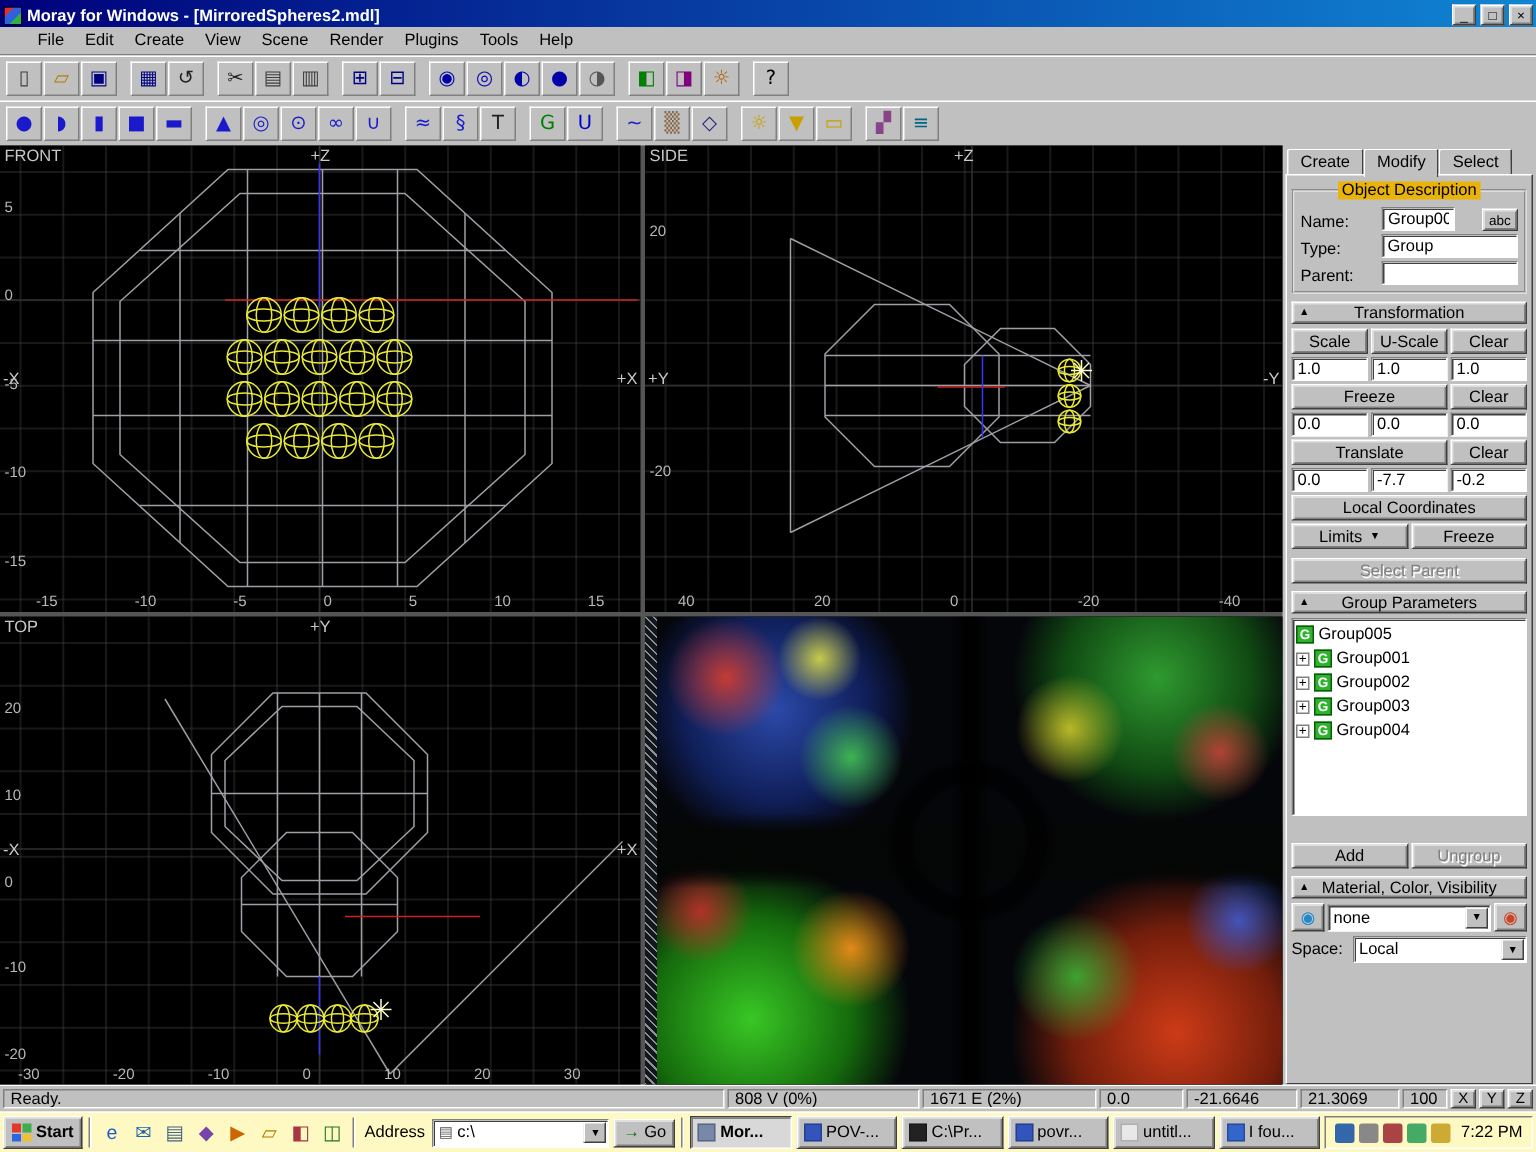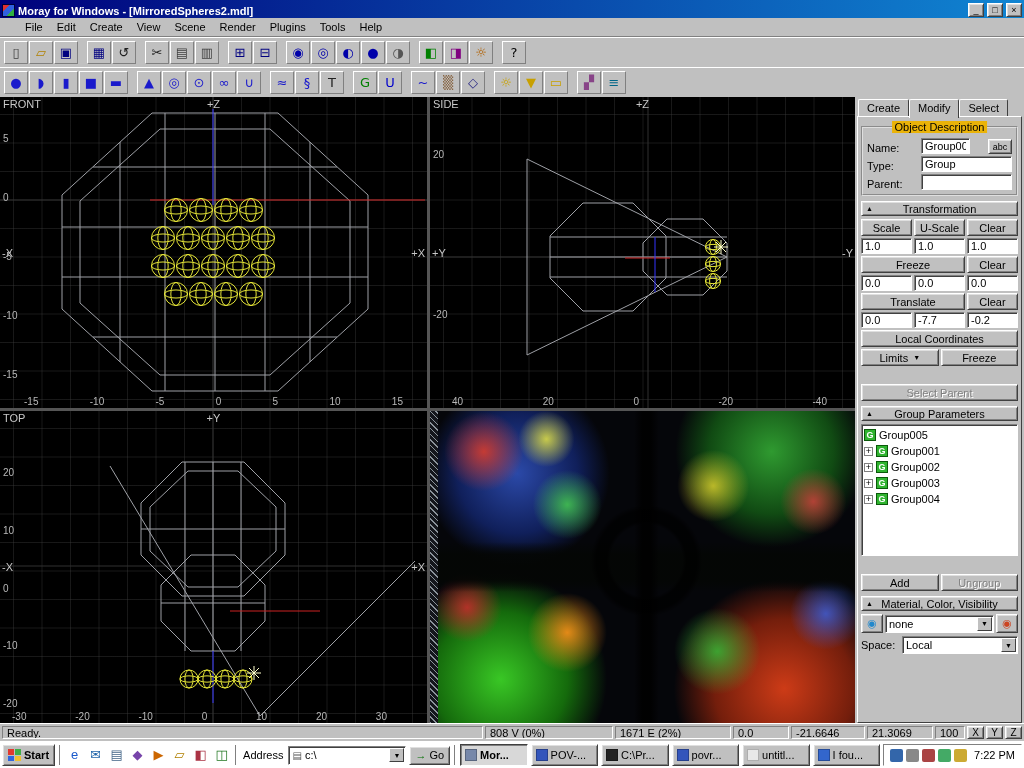--- a/index.html
+++ b/index.html
@@ -92,21 +92,21 @@
     background:#c0c0c0;border:1px solid;border-color:#fff #404040 #404040 #fff;
     box-shadow:inset 1px 1px 0 #dfdfdf, inset -1px -1px 0 #808080}
   .sec-bar .tri{position:absolute;left:4px;font-size:7px}
   .tgrid{display:grid;grid-template-columns:1fr 1fr 1fr;gap:2px;margin-top:3px}
   .pbtn{height:17px}
   .span2{grid-column:span 2}.span3{grid-column:span 3}
   .nfield{width:100%}
   .row2{display:flex;gap:2px;margin-top:2px}
   .row2 .pbtn{flex:1;display:flex;align-items:center;justify-content:center;gap:5px}
   .dn{font-size:7px}
-  .fullbtn{width:100%;height:17px;margin-top:18px}
+  .fullbtn{width:100%;height:17px;margin-top:6px}
   .disabled{color:#808080;text-shadow:1px 1px 0 #fff}
   .tree{height:132px;background:#fff;border:1px solid;border-color:#808080 #fff #fff #808080;
     box-shadow:inset 1px 1px 0 #404040;margin-top:3px;padding:2px;overflow:hidden}
   .tree-row{display:flex;align-items:center;height:16px;gap:3px}
   .expander{width:9px;height:9px;border:1px solid #808080;background:#fff;font-size:9px;line-height:7px;
     text-align:center;flex:none}
   .gbadge{width:12px;height:12px;background:#2fb32f;border:1px solid #0a5a0a;color:#fff;font-weight:bold;
     font-size:9px;line-height:11px;text-align:center;flex:none}
   .btnrow{display:flex;gap:2px;margin-top:18px}
   .btnrow .pbtn{flex:1}
@@ -121,21 +121,21 @@
   .space-row label{width:38px;flex:none}
 
   
   .statusbar{height:18px;flex:none;display:flex;gap:2px;padding:2px;align-items:stretch;border-top:1px solid #fff}
   .sb-panel{border:1px solid;border-color:#808080 #fff #fff #808080;padding:0 4px;display:flex;align-items:center;white-space:nowrap;overflow:hidden}
   .sb-ready{flex:1}
   .w1{width:128px}.w2{width:116px}.w3{width:56px}.w4{width:74px}.w5{width:66px}.w6{width:30px}
   .sb-btn{width:17px;font-size:10px}
 
   
-  .taskbar{height:27px;flex:none;background:#ffffff;border-top:1px solid #fff;display:flex;
+  .taskbar{height:27px;flex:none;background:#fef9c3;border-top:1px solid #fff;display:flex;
     align-items:center;gap:3px;padding:2px 2px}
   .start-btn{height:22px;display:flex;align-items:center;gap:3px;font-weight:bold;padding:0 5px;flex:none}
   .winflag{width:13px;height:12px;display:grid;grid-template-columns:1fr 1fr;grid-template-rows:1fr 1fr;gap:1px}
   .winflag span{display:block}
   .tb-sep{width:2px;height:20px;border-left:1px solid #808080;border-right:1px solid #fff;margin:0 1px;flex:none}
   .ql-box{display:flex;gap:2px;flex:none}
   .ql{width:19px;height:18px;text-align:center;font-size:13px;line-height:18px}
   .addr-label{flex:none;padding:0 2px}
   .addr{width:118px;flex:none;height:19px}
   .drive-glyph{font-size:10px;margin-right:3px;color:#555}

